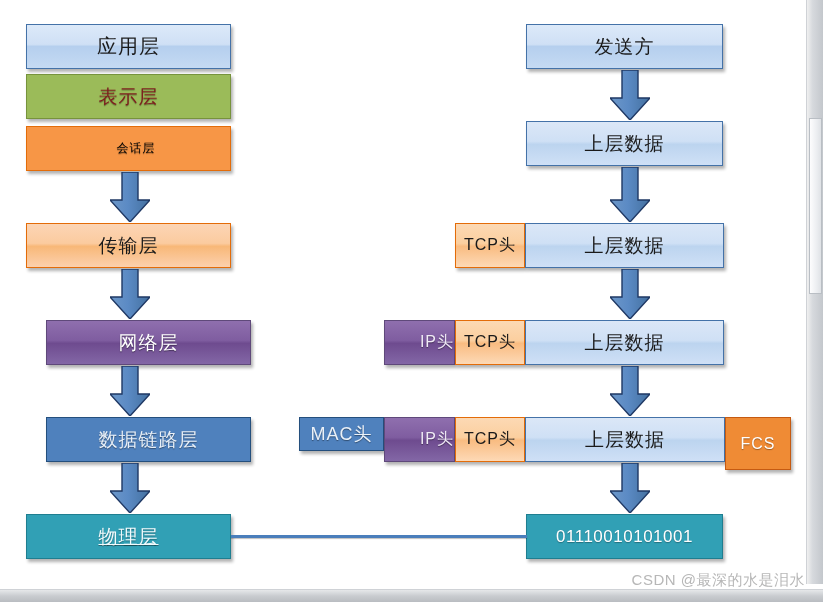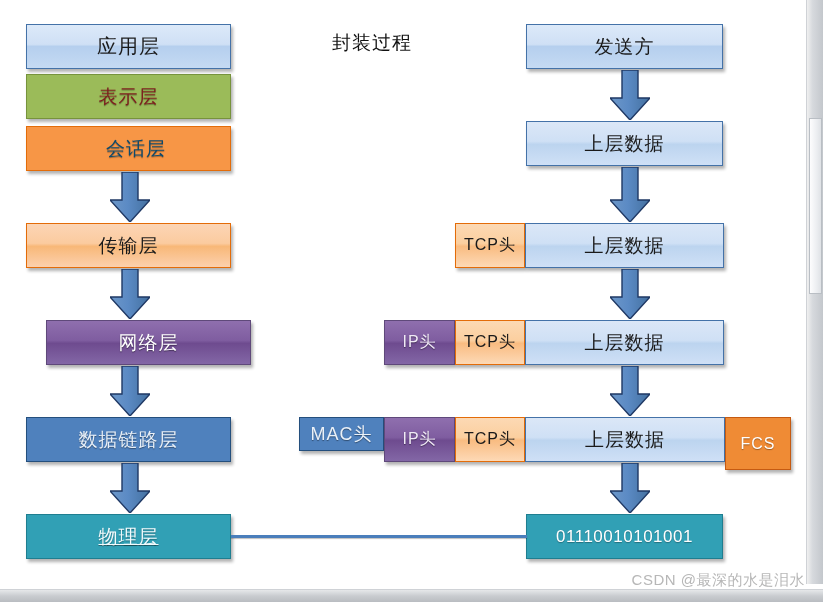--- a/index.html
+++ b/index.html
@@ -32,41 +32,42 @@
   }
   .l-pres{
     background:#9bbb59;
     border:1px solid #77933c;
     color:#7f1d1d;font-size:19px;
     text-shadow:0 1px 1px rgba(0,0,0,.35);
   }
   .l-sess{
     background:#f79646;
     border:1px solid #e36c09;
-    color:#0c4a6e;font-size:19px;
+    color:#000000;font-size:12px;
     text-shadow:0 1px 1px rgba(0,0,0,.35);
     padding-left:15px;
   }
   .l-trans{
     background:linear-gradient(to bottom,#fcd5b5 0%,#fbcb9f 45%,#f8b878 52%,#fcd0ad 100%);
     border:1px solid #e36c09;
     color:#1a1a1a;font-size:19px;
   }
   .l-net{
     background:linear-gradient(to bottom,#8f6fae 0%,#7f5da0 45%,#6e4b8f 52%,#8367a6 100%);
     border:1px solid #5f497a;
     color:#ffffff;font-size:19px;
     text-shadow:0 1px 1px rgba(0,0,0,.45);
     margin-left:20px;
   }
   .l-link{
     background:#4f81bd;
     border:1px solid #244f7d;
     color:#e9f0f8;font-size:19px;
     text-shadow:0 1px 1px rgba(0,0,0,.40);
+    margin-left:20px;
   }
   .l-phys{
     background:#31a0b5;
     border:1px solid #1f7e90;
     color:#f2fbfd;font-size:19px;
     text-shadow:0 1px 1px rgba(0,0,0,.35);
   }
 
   
   .r-blue{
@@ -82,20 +83,21 @@
   .r-tcp{
     background:linear-gradient(to bottom,#fcd9b4 0%,#fbcf9f 45%,#f9bc81 52%,#fdd9b6 100%);
     border:1px solid #e36c09;
     color:#1a1a1a;font-size:16px;
   }
   .r-ip{
     background:linear-gradient(to bottom,#8f6fae 0%,#7f5da0 45%,#6e4b8f 52%,#8367a6 100%);
     border:1px solid #5f497a;
     color:#f0eaf6;font-size:16px;
     text-shadow:0 1px 1px rgba(0,0,0,.40);
+    justify-content:flex-end;
   }
   .r-mac{
     background:#4f81bd;
     border:1px solid #244f7d;
     color:#eaf1f9;font-size:18px;
     text-shadow:0 1px 1px rgba(0,0,0,.40);
   }
   .r-fcs{
     background:#ef8b35;
     border:1px solid #c55a11;
@@ -157,21 +159,20 @@
     background:linear-gradient(to bottom,#e6e8ea 0%,#c9ccd0 50%,#b9bcc1 100%);
     border-top:1px solid #cfd2d6;
     box-sizing:border-box;
   }
 </style>
 </head>
 <body>
 
 <div id="canvas">
 
-  <div class="title" id="diagram-title" style="left:332px;top:30px;">封装过程</div>
 
   <div id="osi-column">
       <div class="box shadow l-app" style="left: 26px; top: 24px; width: 205px; height: 45px;">
         <span>应用层</span>
       </div>
       <div class="box shadow l-pres" style="left: 26px; top: 74px; width: 205px; height: 45px;">
         <span>表示层</span>
       </div>
       <div class="box shadow l-sess" style="left: 26px; top: 126px; width: 205px; height: 45px;">
         <span>会话层</span>

